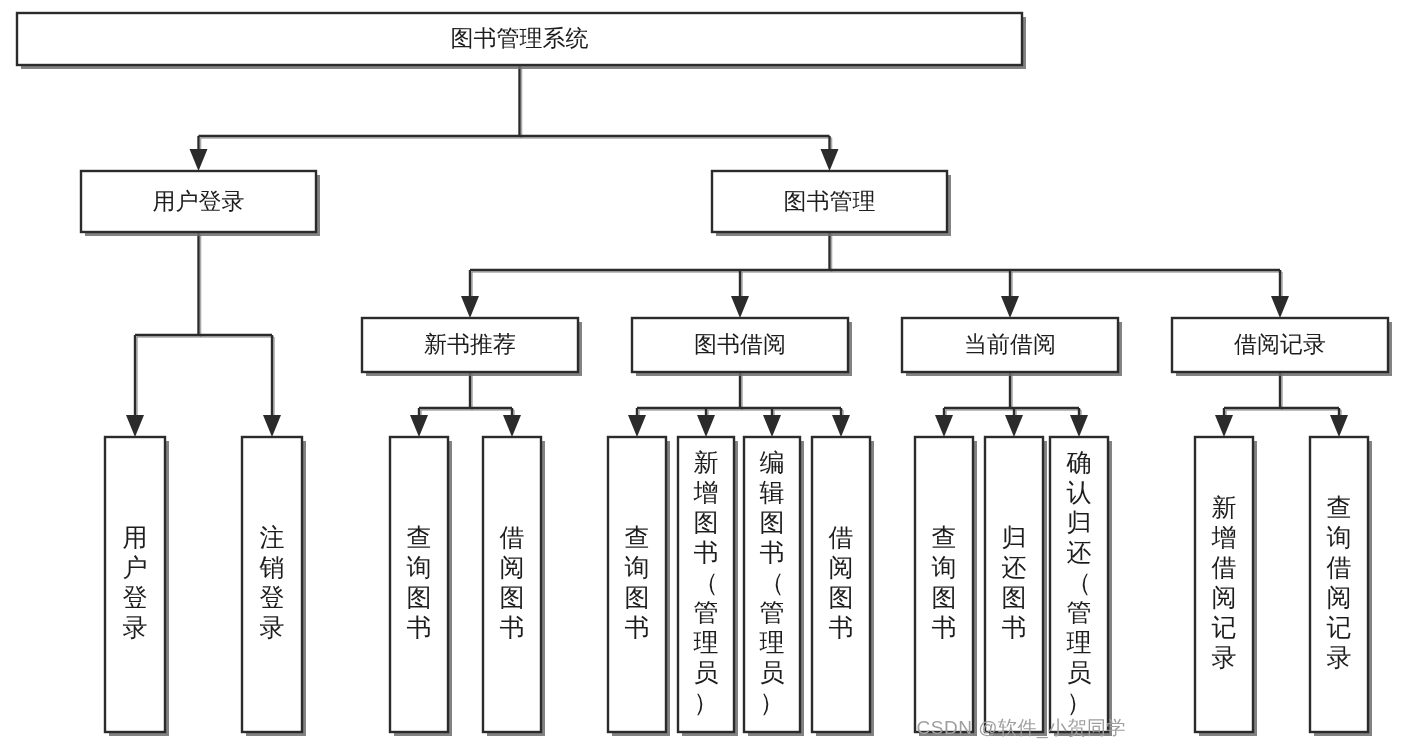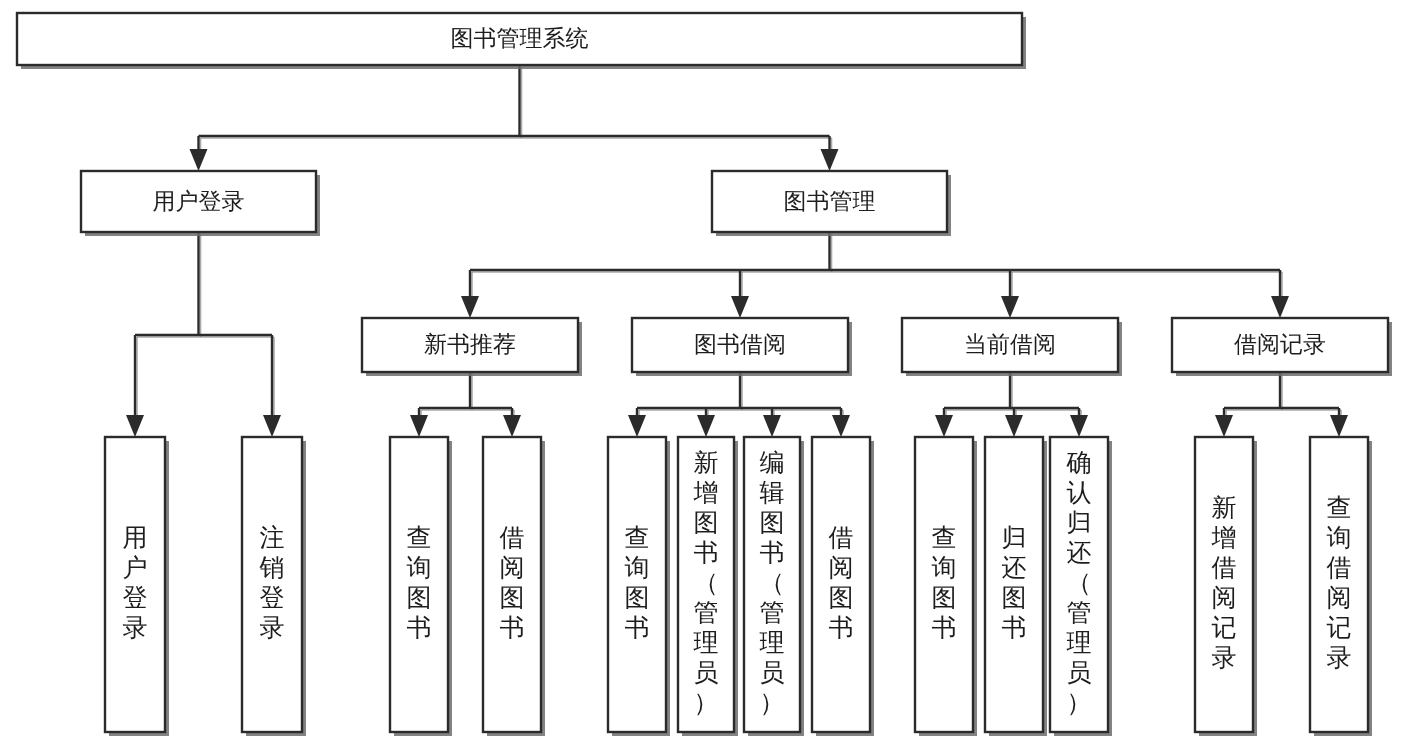--- a/index.html
+++ b/index.html
@@ -349,13 +349,14 @@
             <text x="1339" y="509.5" class="node-label-v-char">查</text>
             <text x="1339" y="539.5" class="node-label-v-char">询</text>
             <text x="1339" y="569.5" class="node-label-v-char">借</text>
             <text x="1339" y="599.5" class="node-label-v-char">阅</text>
             <text x="1339" y="629.5" class="node-label-v-char">记</text>
             <text x="1339" y="659.5" class="node-label-v-char">录</text>
           </g>
         </g>
       </g>
   </svg>
+  <div class="watermark-text">CSDN @软件_小贺同学</div>
 </div>
 
 </body></html>

